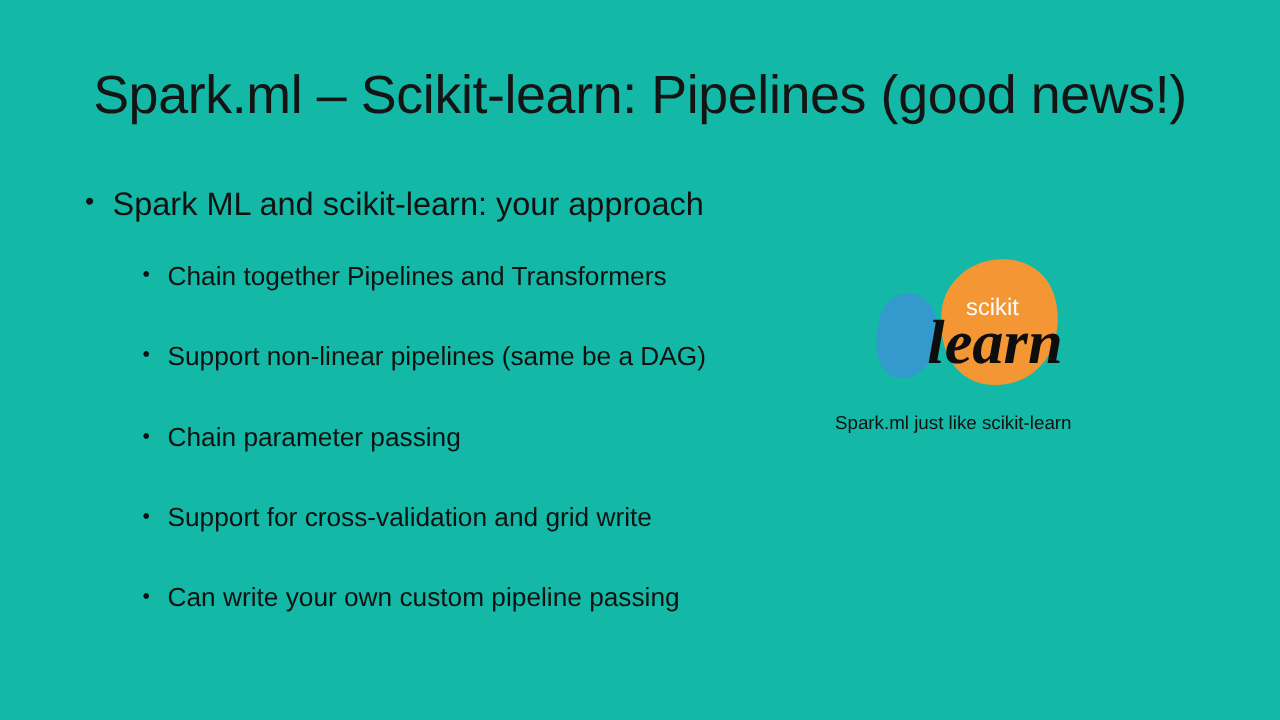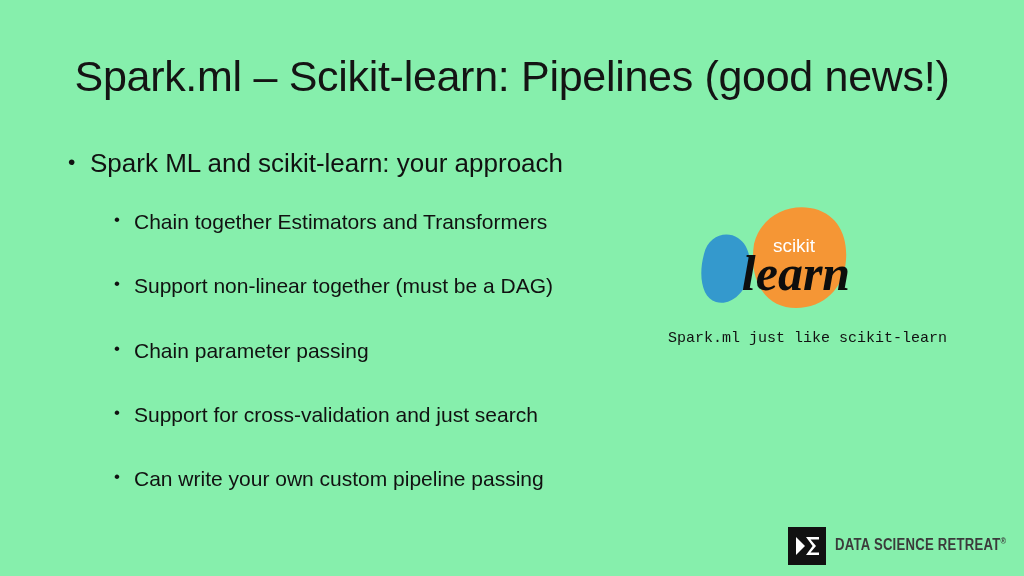--- a/index.html
+++ b/index.html
@@ -12,21 +12,21 @@
     background: #ffffff;
     font-family: "Liberation Sans", sans-serif;
     color: #000000;
     overflow: hidden;
     position: relative;
   }
 
   .slide {
     position: absolute;
     inset: 0;
-    background: #86efac;
+    background: #14b8a6;
   }
 
   
   .slide-title {
     position: absolute;
     left: 60px;
     top: 52px;
     width: 904px;
     text-align: center;
     font-size: 43px;
@@ -96,25 +96,24 @@
     left: 0;
     top: 0;
     width: 232px;
     height: 120px;
   }
   .sk-caption {
     position: absolute;
     left: 0;
     top: 134px;
     width: 232px;
-    text-align: right;
+    text-align: left;
     font-size: 15px;
     color: #111111;
     white-space: nowrap;
-    font-family: Liberation Mono, monospace;
   }
 
   
   .dsr-logo {
     position: absolute;
     left: 788px;
     top: 527px;
     width: 180px;
     height: 40px;
   }
@@ -154,60 +153,50 @@
 
     <div class="bullet-l1">
       <span class="dot">•</span>
       <span class="txt">Spark ML and scikit-learn: your approach</span>
     </div>
 
     <div class="sublist">
 
       <div class="bullet-l2">
         <span class="dot">•</span>
-        <span class="txt">Chain together Estimators and Transformers</span>
-      </div>
-
-      <div class="bullet-l2">
-        <span class="dot">•</span>
-        <span class="txt">Support non-linear together (must be a DAG)</span>
+        <span class="txt">Chain together Pipelines and Transformers</span>
+      </div>
+
+      <div class="bullet-l2">
+        <span class="dot">•</span>
+        <span class="txt">Support non-linear pipelines (same be a DAG)</span>
       </div>
 
       <div class="bullet-l2">
         <span class="dot">•</span>
         <span class="txt">Chain parameter passing</span>
       </div>
 
       <div class="bullet-l2">
         <span class="dot">•</span>
-        <span class="txt">Support for cross-validation and just search</span>
+        <span class="txt">Support for cross-validation and grid write</span>
       </div>
 
       <div class="bullet-l2">
         <span class="dot">•</span>
         <span class="txt">Can write your own custom pipeline passing</span>
       </div>
 
     </div>
   </div>
 
   <div class="sk-figure">
     <svg class="sk-logo" viewBox="0 0 232 120">
       <path d="M36 58 C40 40 58 34 70 42 C82 50 84 66 80 82 C76 98 62 110 48 106 C34 102 30 80 36 58 Z" fill="#3499CD"></path>
       <path d="M86 48 C92 22 118 8 142 12 C168 16 180 38 178 64 C176 92 156 112 128 112 C100 112 80 88 86 48 Z" fill="#F59635"></path>
       <text x="126" y="56" text-anchor="middle" font-family="Liberation Sans, sans-serif" font-size="19" fill="#ffffff">scikit</text>
       <text x="128" y="94" text-anchor="middle" font-family="Liberation Serif, serif" font-size="50" font-style="italic" font-weight="700" fill="#0d0d0d">learn</text>
     </svg>
     <div class="sk-caption">Spark.ml just like scikit-learn</div>
   </div>
 
-  <div class="dsr-logo">
-    <svg class="dsr-mark" viewBox="0 0 38 38">
-      <rect x="0" y="0" width="38" height="38" fill="#111111"></rect>
-      <path d="M8 10 L8 28 L17 19 Z" fill="#ffffff"></path>
-      <path d="M18 10 L31 10 L31 12.6 L22.5 12.6 L28 19 L22.5 25.4 L31 25.4 L31 28 L18 28 L24.6 19 Z" fill="#ffffff"></path>
-    </svg>
-    <div class="dsr-wordmark">
-      <span>DATA SCIENCE RETREAT</span><span class="reg">®</span>
-    </div>
-  </div>
 
 </div>
 
 </body></html>

